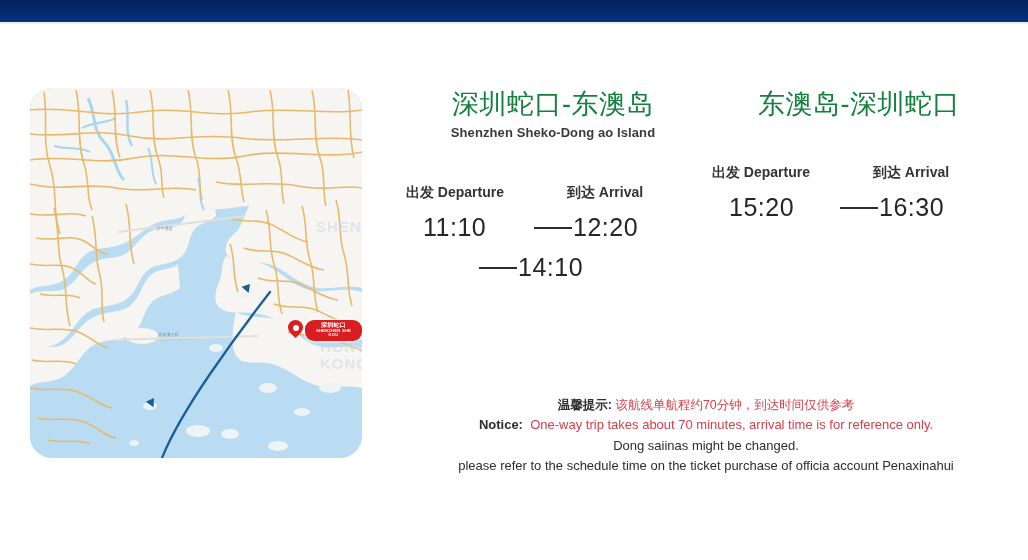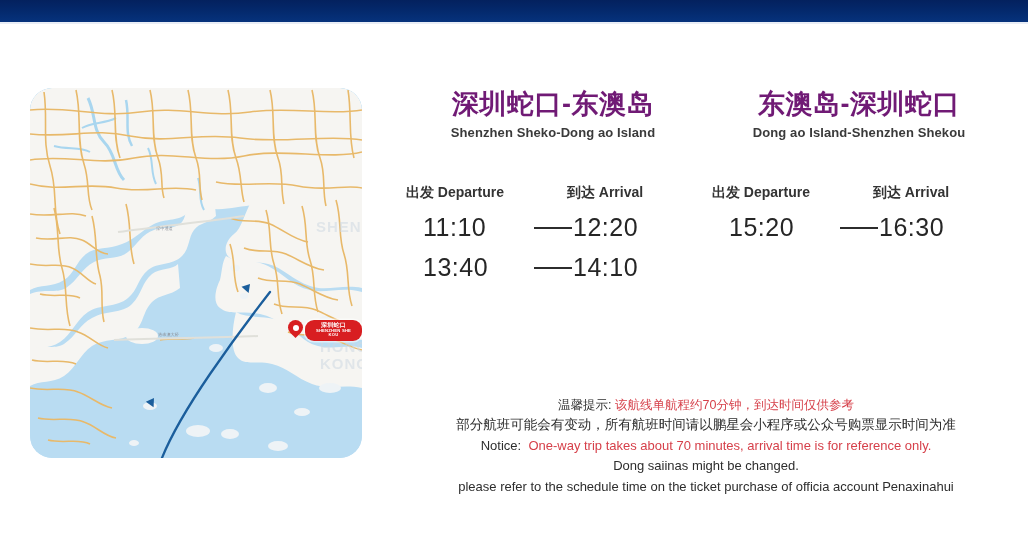--- a/index.html
+++ b/index.html
@@ -100,22 +100,22 @@
     position: absolute;
     left: 400px;
     top: 88px;
     width: 612px;
     display: flex;
   }
   .route-col { width: 306px; text-align: center; }
 
   .route-title-cn {
     font-size: 27px;
-    font-weight: 700;
-    color: #701a75;
+    font-weight: 400;
+    color: #15803d;
     letter-spacing: .5px;
     line-height: 1.2;
   }
   .route-title-en {
     margin-top: 5px;
     font-size: 13px;
     font-weight: 700;
     color: #3a3a3a;
     letter-spacing: .1px;
   }
@@ -168,21 +168,21 @@
     left: 400px;
     top: 396px;
     width: 612px;
     text-align: center;
     line-height: 1.55;
   }
   .notice .line { font-size: 13px; color: #2d2d2d; white-space: nowrap; }
   .notice .line.cn1 { font-size: 12.5px; }
   .notice .line.cn2 { font-size: 13.5px; }
   .notice .red { color: #d6404a; }
-  .notice .lead { color: #2d2d2d; font-weight: 400; }
+  .notice .lead { color: #2d2d2d; font-weight: 700; }
 </style>
 </head>
 <body>
 
 <div class="page">
 
   <div class="top-bar"></div>
   <div class="top-bar-underline"></div>
 
   <div class="map-panel">
@@ -311,32 +311,30 @@
 
         <div class="sched-row">
           <div class="time">11:10</div>
           <div class="dash">
               <i></i>
             </div>
           <div class="time">12:20</div>
         </div>
 
         <div class="sched-row">
-          <div class="time">13:40</div>
           <div class="dash">
               <i></i>
             </div>
           <div class="time">14:10</div>
         </div>
       </div>
     </div>
 
     <div class="route-col">
       <div class="route-title-cn">东澳岛-深圳蛇口</div>
-      <div class="route-title-en">Dong ao Island-Shenzhen Shekou</div>
 
       <div class="sched">
         <div class="sched-head">
           <div class="col">出发 Departure</div>
           <div class="gap"></div>
           <div class="col">到达 Arrival</div>
         </div>
 
 
         <div class="sched-row">
@@ -348,21 +346,20 @@
         </div>
       </div>
     </div>
   </div>
 
   <div class="notice">
     <div class="line cn1">
       <span class="lead">温馨提示:</span>
       <span class="red">该航线单航程约70分钟，到达时间仅供参考</span>
     </div>
-    <div class="line cn2">部分航班可能会有变动，所有航班时间请以鹏星会小程序或公众号购票显示时间为准</div>
     <div class="line">
       <span class="lead">Notice:</span>
       &nbsp;<span class="red">One-way trip takes about 70 minutes, arrival time is for reference only.</span>
     </div>
     <div class="line">Dong saiinas might be changed.</div>
     <div class="line">please refer to the schedule time on the ticket purchase of officia account Penaxinahui</div>
   </div>
 
 </div>
 

